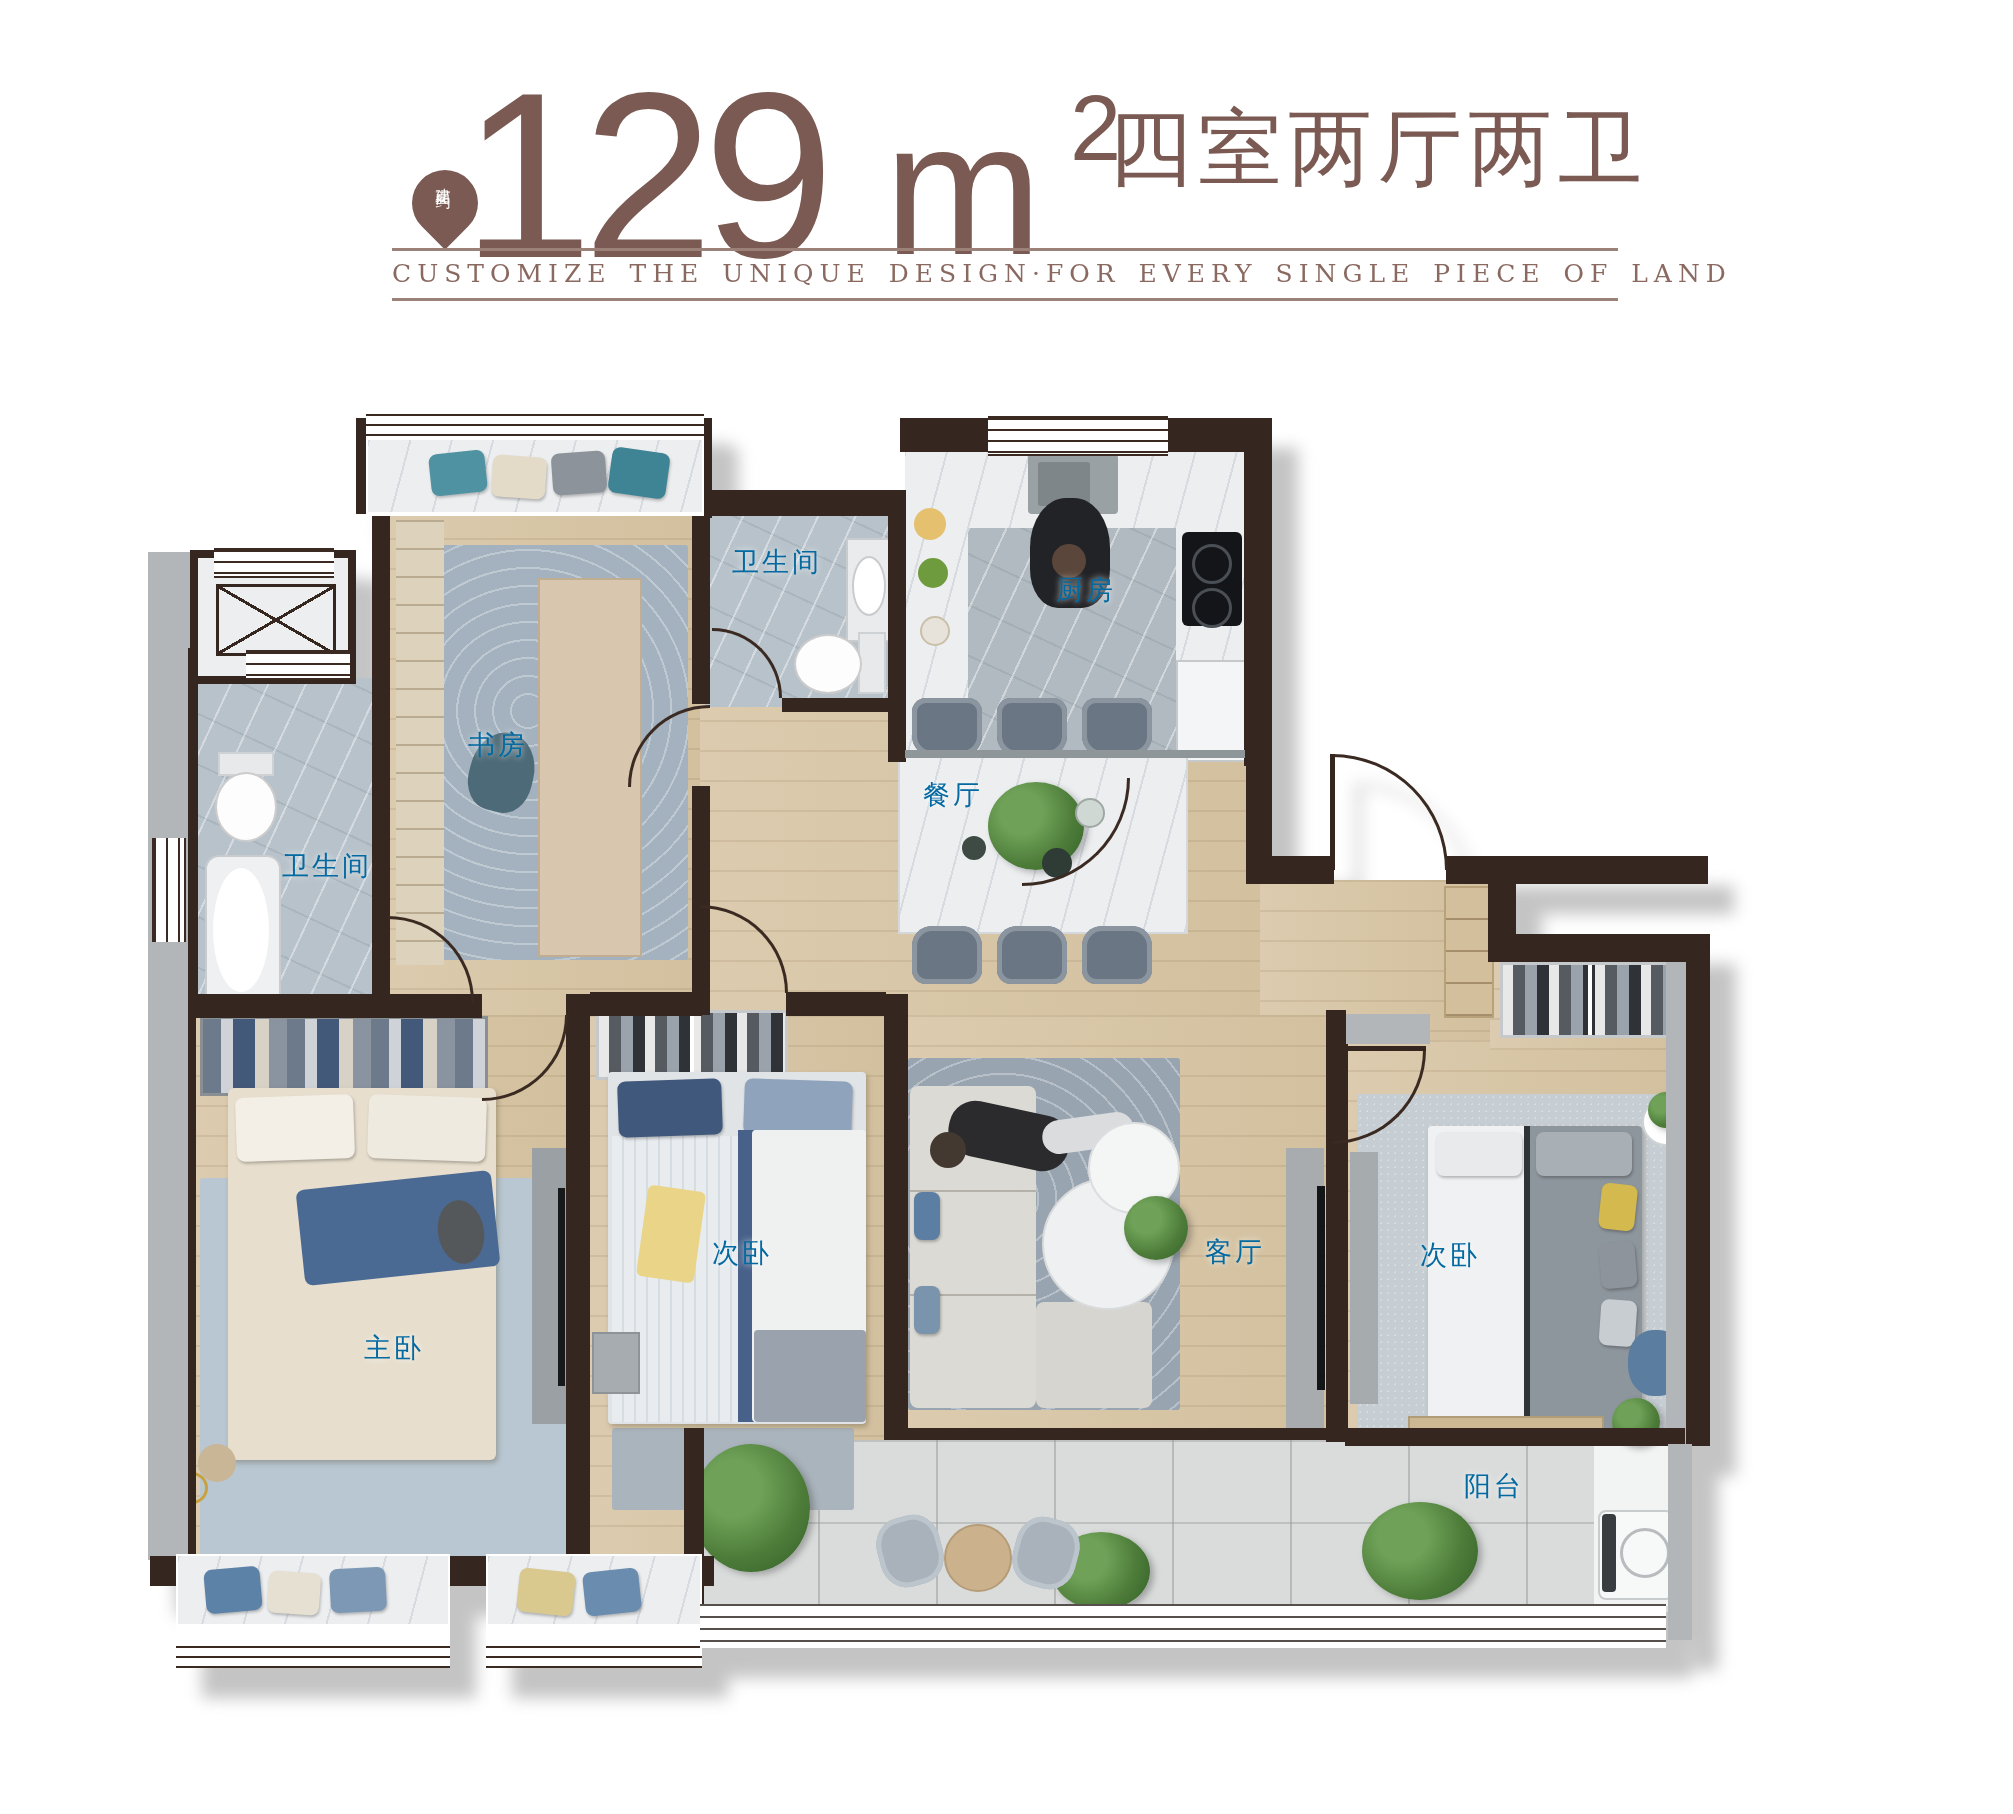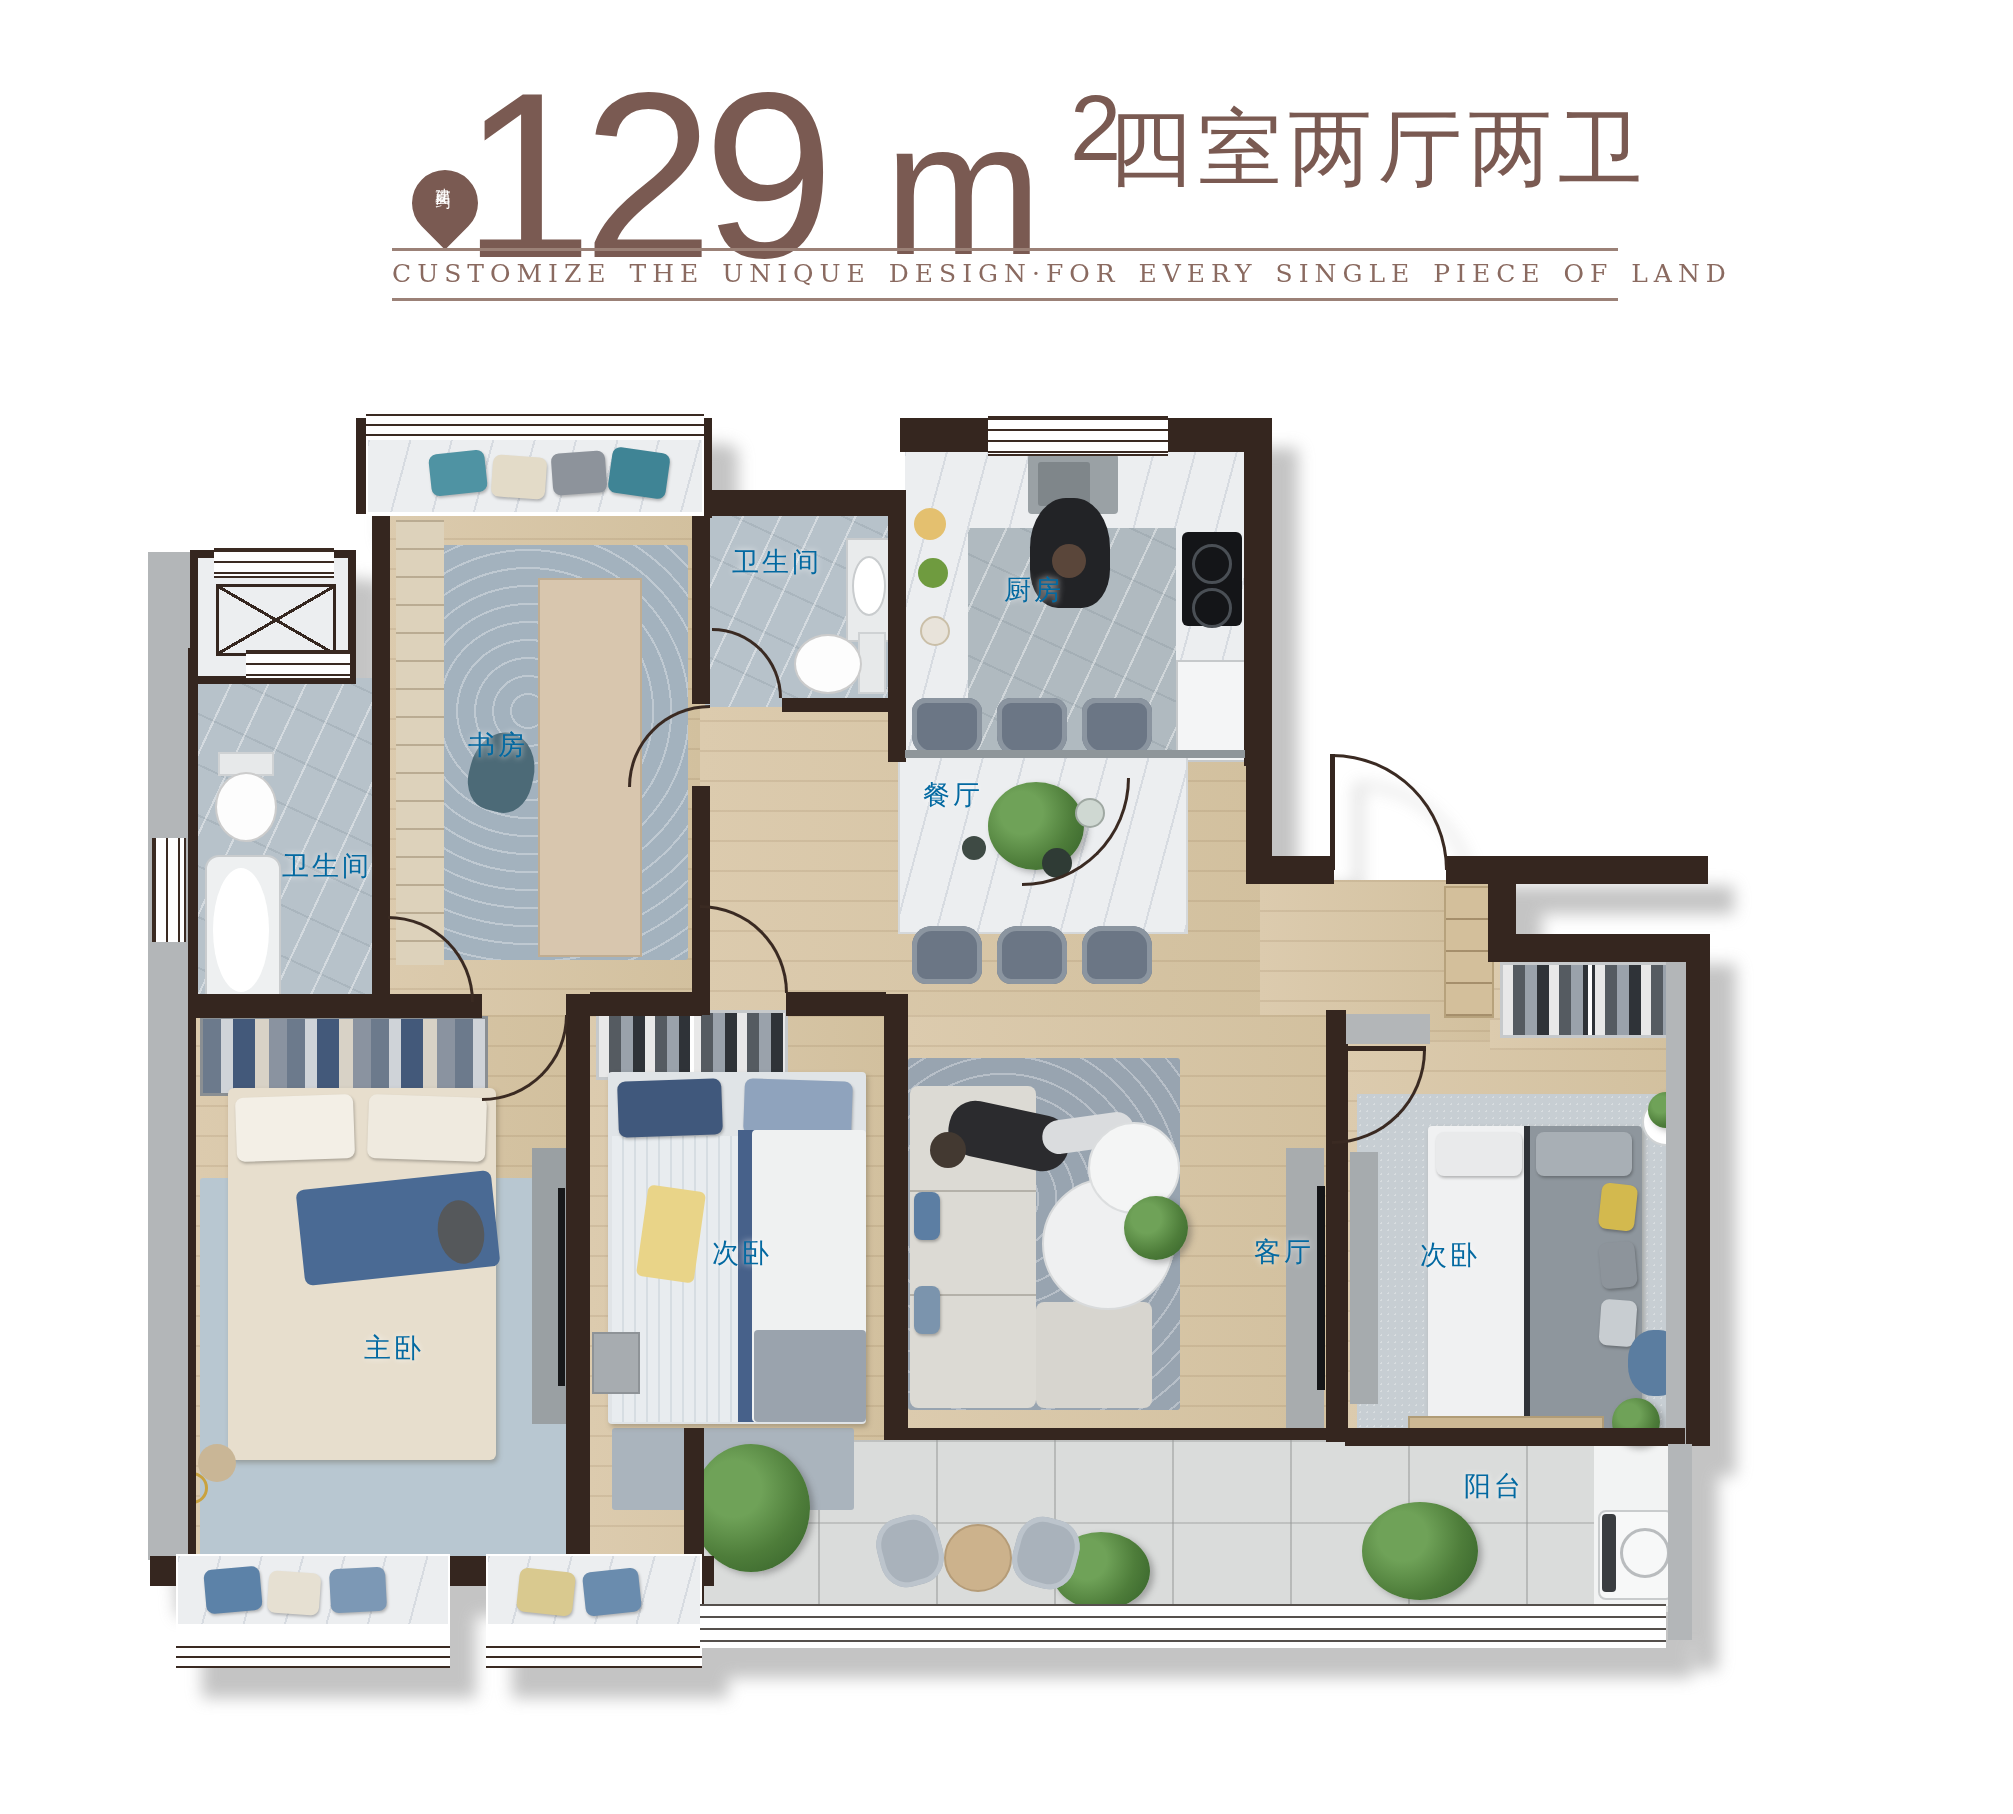--- a/index.html
+++ b/index.html
@@ -247,22 +247,22 @@
     <div class="arc" style="left:712px;top:628px;width:70px;height:70px;border-top-width:3px;border-right-width:3px;border-radius:0 100% 0 0"></div>
     <div class="arc" style="left:628px;top:705px;width:82px;height:82px;border-top-width:3px;border-left-width:3px;border-radius:100% 0 0 0"></div>
     <div class="arc" style="left:482px;top:1015px;width:86px;height:86px;border-right-width:3px;border-bottom-width:3px;border-radius:0 0 100% 0"></div>
     <div class="arc" style="left:700px;top:905px;width:88px;height:88px;border-top-width:3px;border-right-width:3px;border-radius:0 100% 0 0"></div>
     <div class="arc" style="left:1022px;top:778px;width:108px;height:108px;border-right-width:3px;border-bottom-width:3px;border-radius:0 0 100% 0"></div>
     <div class="arc" style="left:1332px;top:1050px;width:94px;height:94px;border-right-width:3px;border-bottom-width:3px;border-radius:0 0 100% 0"></div>
     <div class="wall" style="left:1332px;top:1046px;width:94px;height:5px"></div>
 
     <div class="room-label" style="left:498px;top:745px">书房</div>
     <div class="room-label" style="left:777px;top:562px">卫生间</div>
-    <div class="room-label" style="left:1034px;top:590px">厨房</div>
+    <div class="room-label" style="left:1086px;top:590px">厨房</div>
     <div class="room-label" style="left:953px;top:795px">餐厅</div>
     <div class="room-label" style="left:327px;top:866px">卫生间</div>
     <div class="room-label" style="left:394px;top:1348px">主卧</div>
     <div class="room-label" style="left:742px;top:1253px">次卧</div>
-    <div class="room-label" style="left:1284px;top:1252px">客厅</div>
+    <div class="room-label" style="left:1235px;top:1252px">客厅</div>
     <div class="room-label" style="left:1450px;top:1255px">次卧</div>
     <div class="room-label" style="left:1494px;top:1486px">阳台</div>
   </div>
 </div>
 
 </body></html>

